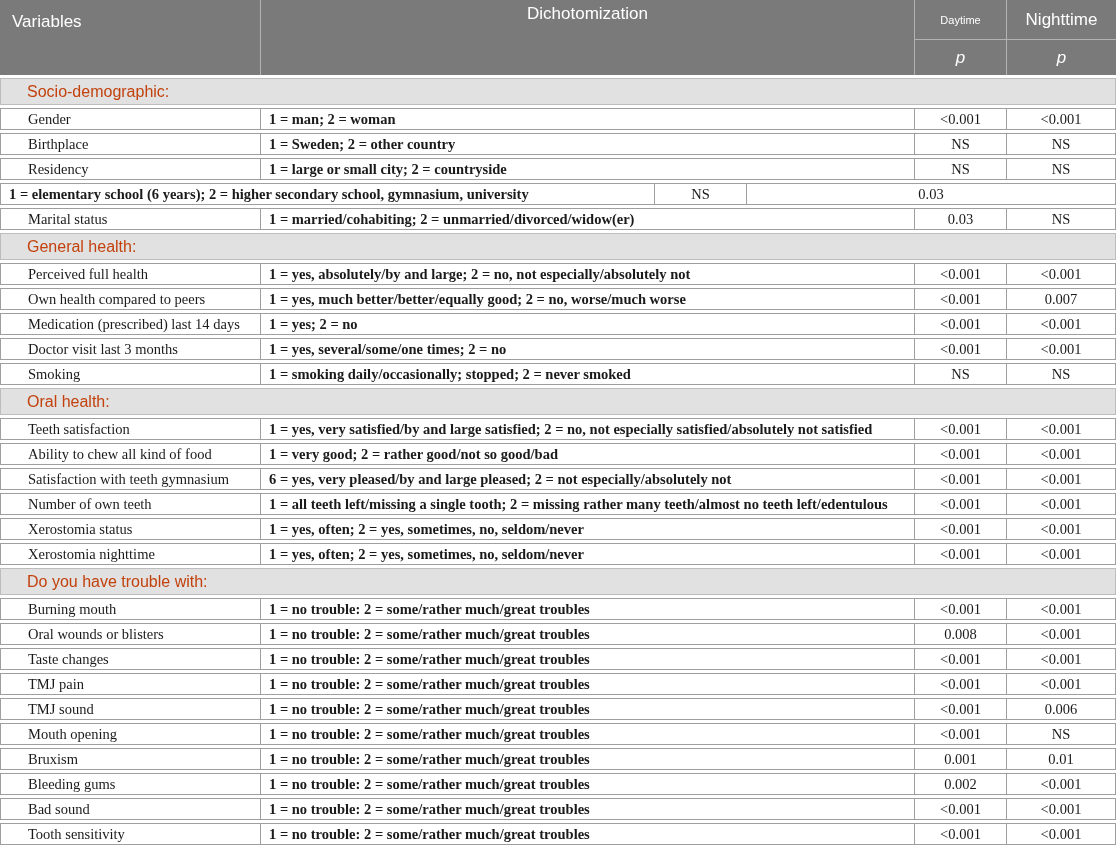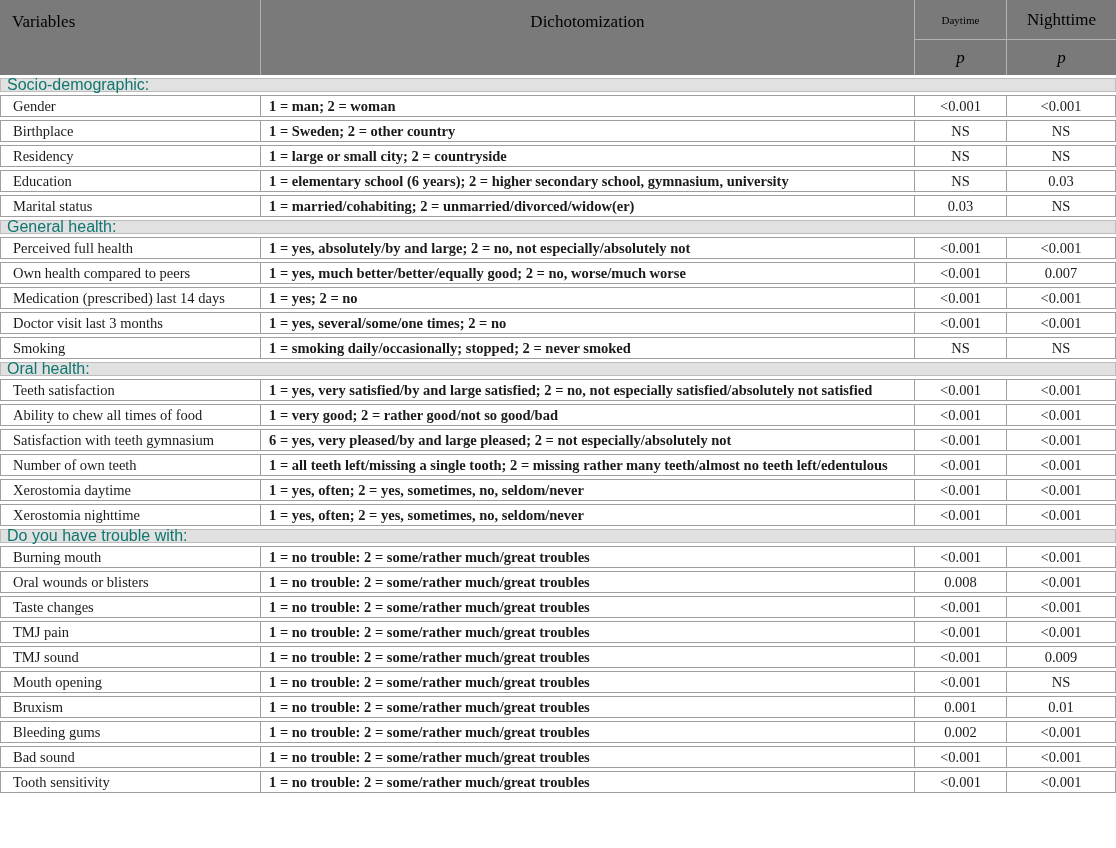--- a/index.html
+++ b/index.html
@@ -5,64 +5,64 @@
   html,body { margin:0; padding:0; background:#ffffff; }
   .wrap {
     width:1116px; height:848px; overflow:hidden; background:#ffffff;
     font-family:"Liberation Serif", serif; color:#1a1a1a; position:relative;
   }
   
   .thead {
     display:grid;
     grid-template-columns:261px 654px 92px 109px;
     grid-template-rows:40px 35px;
-    background:#7a7a7a; color:#000000;
-    font-family:Liberation Serif, serif;
+    background:#7a7a7a; color:#ffffff;
+    font-family:Liberation Sans, sans-serif;
   }
   .thead > div { box-sizing:border-box; }
   .h-variables {
     grid-row:1/3; grid-column:1; font-size:17px;
     padding:12px 0 0 12px; border-right:1px solid #b3b3b3;
   }
   .h-dicho {
     grid-row:1/3; grid-column:2; font-size:17px;
-    padding-top:12px; text-align:center; border-right:1px solid #b3b3b3;
+    padding-top:4px; text-align:center; border-right:1px solid #b3b3b3;
   }
   .h-daytime {
     grid-row:1; grid-column:3; font-size:11px;
     display:flex; align-items:center; justify-content:center;
     border-right:1px solid #b3b3b3; border-bottom:1px solid #b3b3b3;
   }
   .h-nighttime {
     grid-row:1; grid-column:4; font-size:17px;
     display:flex; align-items:center; justify-content:center;
     border-bottom:1px solid #b3b3b3;
   }
   .h-p { 
     display:flex; align-items:center; justify-content:center;
     font-style:italic; font-size:17px;
   }
   .h-p-day { grid-row:2; grid-column:3; border-right:1px solid #b3b3b3; }
   .h-p-night { grid-row:2; grid-column:4; }
   
   .tbody { padding-top:3px; }
   .section-band {
-    box-sizing:border-box; height:14px; margin-bottom:3px;
+    box-sizing:border-box; height:27px; margin-bottom:3px;
     background:#e1e1e1; border:1px solid #bdbdbd;
-    display:flex; align-items:center; padding-left:6px;
-    font-family:"Liberation Sans", sans-serif; font-size:16px; color:#0f766e;
+    display:flex; align-items:center; padding-left:26px;
+    font-family:"Liberation Sans", sans-serif; font-size:16px; color:#c2410c;
   }
   .data-row {
     box-sizing:border-box; height:22px; margin-bottom:3px;
     border:1px solid #9f9f9f; background:#ffffff;
     display:flex; align-items:stretch;
     font-size:14.5px; line-height:19px;
   }
   .data-row > div { box-sizing:border-box; padding-top:1px; white-space:nowrap; overflow:hidden; }
-  .c-var  { width:260px; padding-left:12px; border-right:1px solid #9f9f9f; }
+  .c-var  { width:260px; padding-left:27px; border-right:1px solid #9f9f9f; }
   .c-dicho{ width:654px; padding-left:8px;  border-right:1px solid #9f9f9f;font-weight:bold; }
   .c-day  { width:92px;  text-align:center; border-right:1px solid #9f9f9f; }
   .c-night{ flex:1;      text-align:center; }
 </style>
 </head>
 <body>
 
 <div class="wrap">
   <div class="thead">
     <div class="h-variables">Variables</div>
@@ -93,21 +93,20 @@
   </div>
 
   <div class="data-row">
     <div class="c-var">Residency</div>
     <div class="c-dicho">1 = large or small city; 2 = countryside</div>
     <div class="c-day">NS</div>
     <div class="c-night">NS</div>
   </div>
 
   <div class="data-row">
-    <div class="c-var">Education</div>
     <div class="c-dicho">1 = elementary school (6 years); 2 = higher secondary school, gymnasium, university</div>
     <div class="c-day">NS</div>
     <div class="c-night">0.03</div>
   </div>
 
   <div class="data-row">
     <div class="c-var">Marital status</div>
     <div class="c-dicho">1 = married/cohabiting; 2 = unmarried/divorced/widow(er)</div>
     <div class="c-day">0.03</div>
     <div class="c-night">NS</div>
@@ -157,42 +156,42 @@
   </div>
 
   <div class="data-row">
     <div class="c-var">Teeth satisfaction</div>
     <div class="c-dicho">1 = yes, very satisfied/by and large satisfied; 2 = no, not especially satisfied/absolutely not satisfied</div>
     <div class="c-day">&lt;0.001</div>
     <div class="c-night">&lt;0.001</div>
   </div>
 
   <div class="data-row">
-    <div class="c-var">Ability to chew all times of food</div>
+    <div class="c-var">Ability to chew all kind of food</div>
     <div class="c-dicho">1 = very good; 2 = rather good/not so good/bad</div>
     <div class="c-day">&lt;0.001</div>
     <div class="c-night">&lt;0.001</div>
   </div>
 
   <div class="data-row">
     <div class="c-var">Satisfaction with teeth gymnasium</div>
     <div class="c-dicho">6 = yes, very pleased/by and large pleased; 2 = not especially/absolutely not</div>
     <div class="c-day">&lt;0.001</div>
     <div class="c-night">&lt;0.001</div>
   </div>
 
   <div class="data-row">
     <div class="c-var">Number of own teeth</div>
     <div class="c-dicho">1 = all teeth left/missing a single tooth; 2 = missing rather many teeth/almost no teeth left/edentulous</div>
     <div class="c-day">&lt;0.001</div>
     <div class="c-night">&lt;0.001</div>
   </div>
 
   <div class="data-row">
-    <div class="c-var">Xerostomia daytime</div>
+    <div class="c-var">Xerostomia status</div>
     <div class="c-dicho">1 = yes, often; 2 = yes, sometimes, no, seldom/never</div>
     <div class="c-day">&lt;0.001</div>
     <div class="c-night">&lt;0.001</div>
   </div>
 
   <div class="data-row">
     <div class="c-var">Xerostomia nighttime</div>
     <div class="c-dicho">1 = yes, often; 2 = yes, sometimes, no, seldom/never</div>
     <div class="c-day">&lt;0.001</div>
     <div class="c-night">&lt;0.001</div>
@@ -227,21 +226,21 @@
     <div class="c-var">TMJ pain</div>
     <div class="c-dicho">1 = no trouble: 2 = some/rather much/great troubles</div>
     <div class="c-day">&lt;0.001</div>
     <div class="c-night">&lt;0.001</div>
   </div>
 
   <div class="data-row">
     <div class="c-var">TMJ sound</div>
     <div class="c-dicho">1 = no trouble: 2 = some/rather much/great troubles</div>
     <div class="c-day">&lt;0.001</div>
-    <div class="c-night">0.009</div>
+    <div class="c-night">0.006</div>
   </div>
 
   <div class="data-row">
     <div class="c-var">Mouth opening</div>
     <div class="c-dicho">1 = no trouble: 2 = some/rather much/great troubles</div>
     <div class="c-day">&lt;0.001</div>
     <div class="c-night">NS</div>
   </div>
 
   <div class="data-row">

